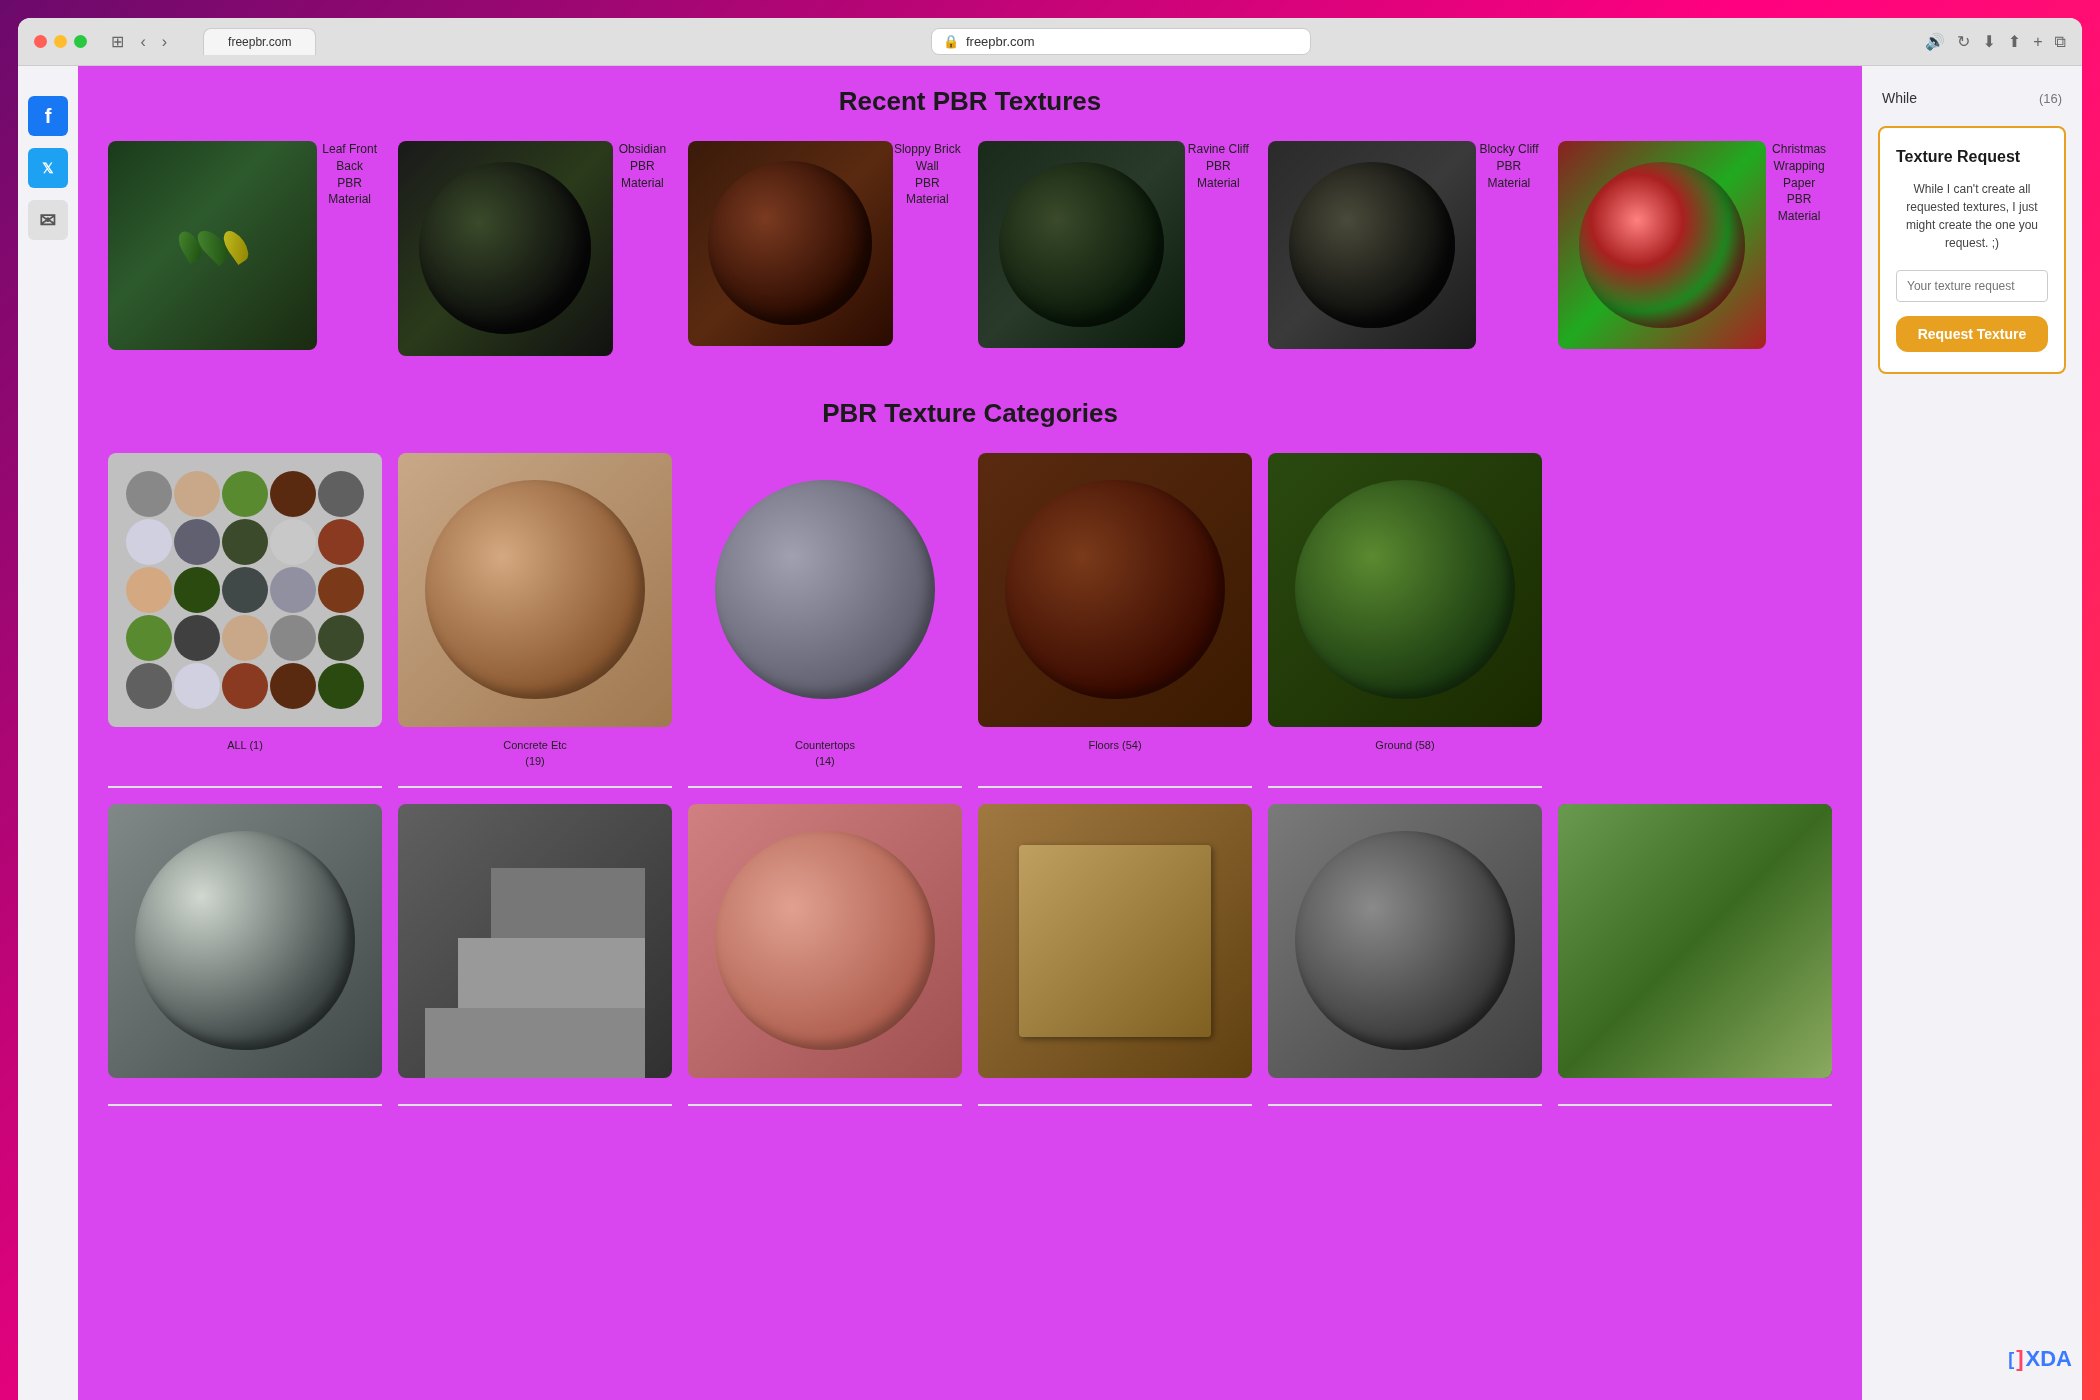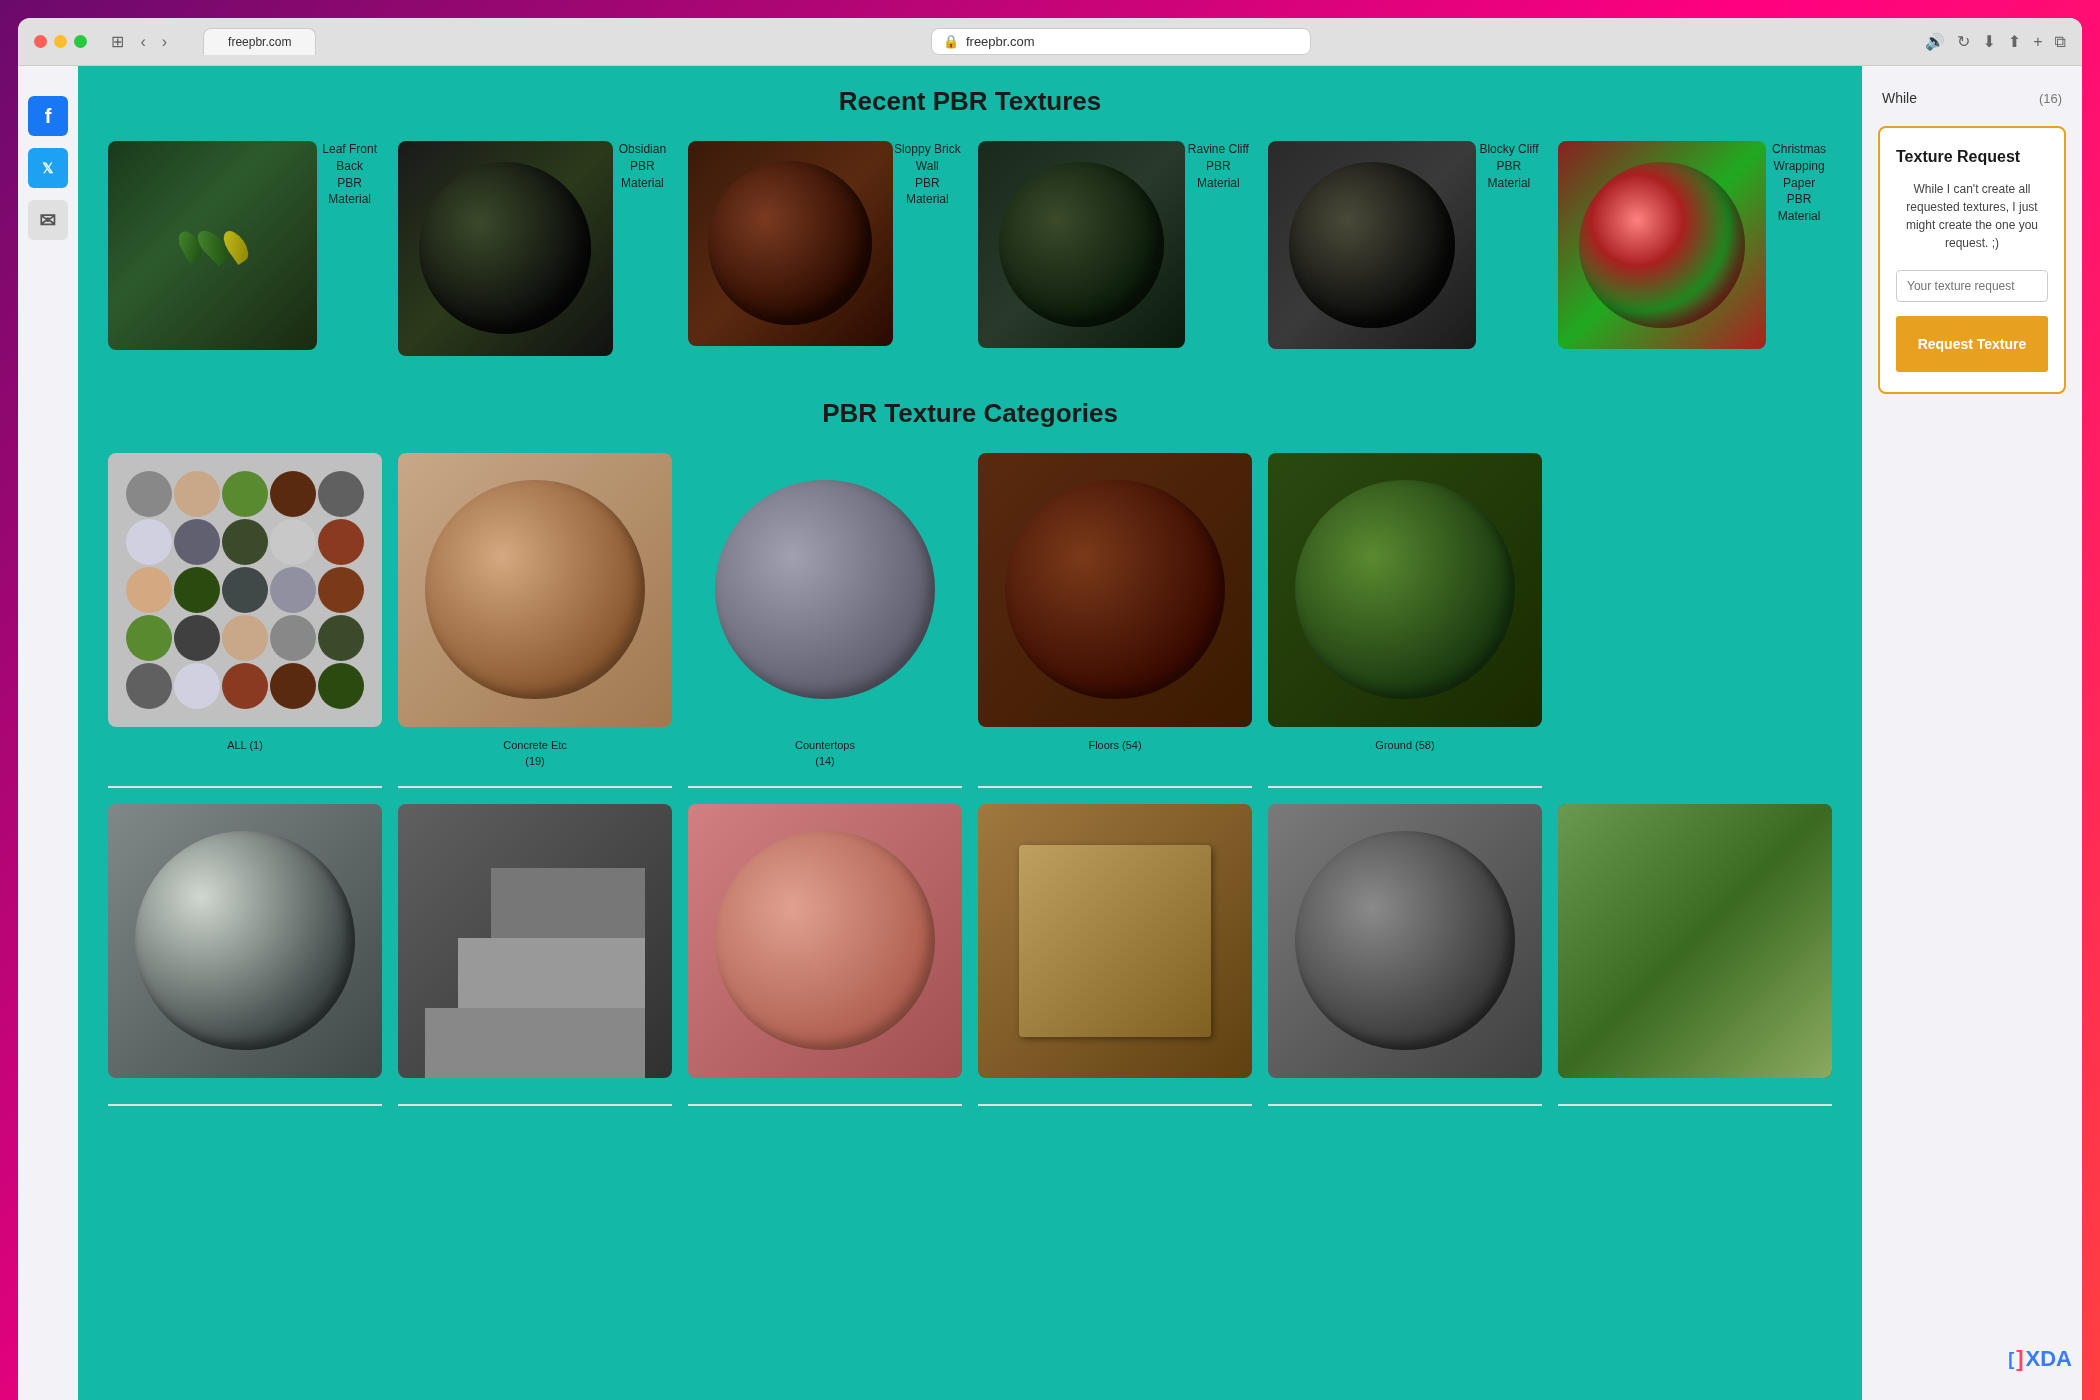--- a/index.html
+++ b/index.html
@@ -142,21 +142,21 @@
     }
 
     .social-facebook { background: #1877f2; }
     .social-twitter { background: #1da1f2; }
     .social-email { background: #e0e0e0; color: #555; }
 
     
     .main-content {
       flex: 1;
       overflow-y: auto;
-      background: #14b8a6;
+      background: #d946ef;
       padding: 20px 30px;
     }
 
     .section-title {
       text-align: center;
       font-size: 26px;
       font-weight: 600;
       color: #1a1a1a;
       margin-bottom: 24px;
     }
@@ -376,22 +376,22 @@
       color: #999;
       margin-bottom: 14px;
       outline: none;
     }
 
     .request-btn {
       width: 100%;
       background: #e8a020;
       color: white;
       border: none;
-      border-radius: 3px;
-      padding: 20px;
+      border-radius: 12px;
+      padding: 10px;
       font-size: 14px;
       font-weight: 600;
       cursor: pointer;
     }
 
     
     .xda-watermark {
       position: fixed;
       bottom: 28px;
       right: 28px;

